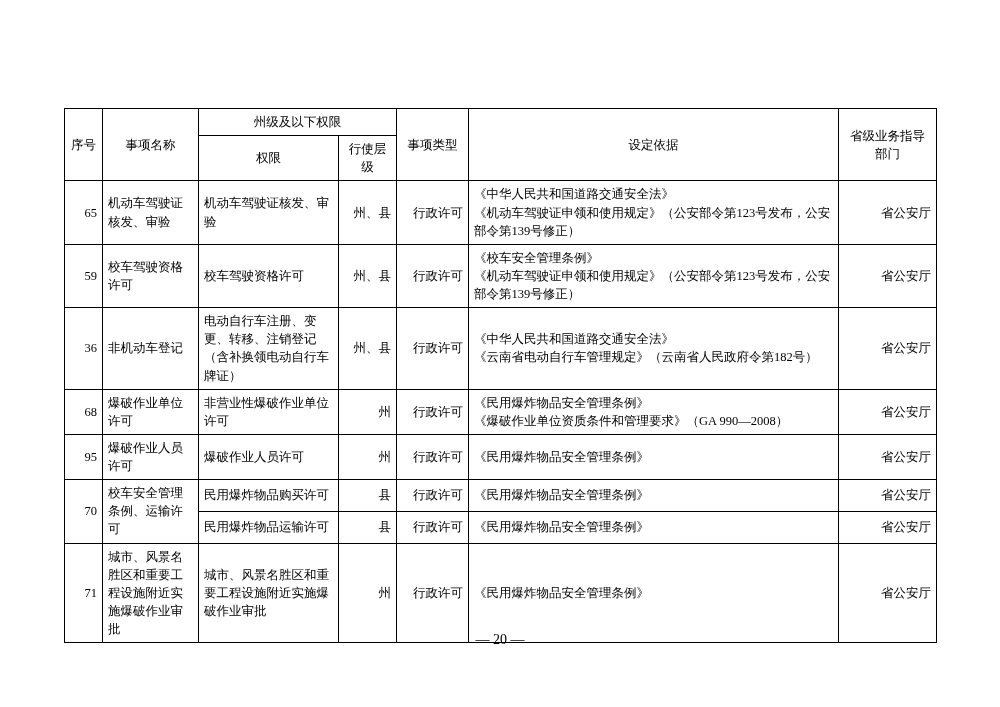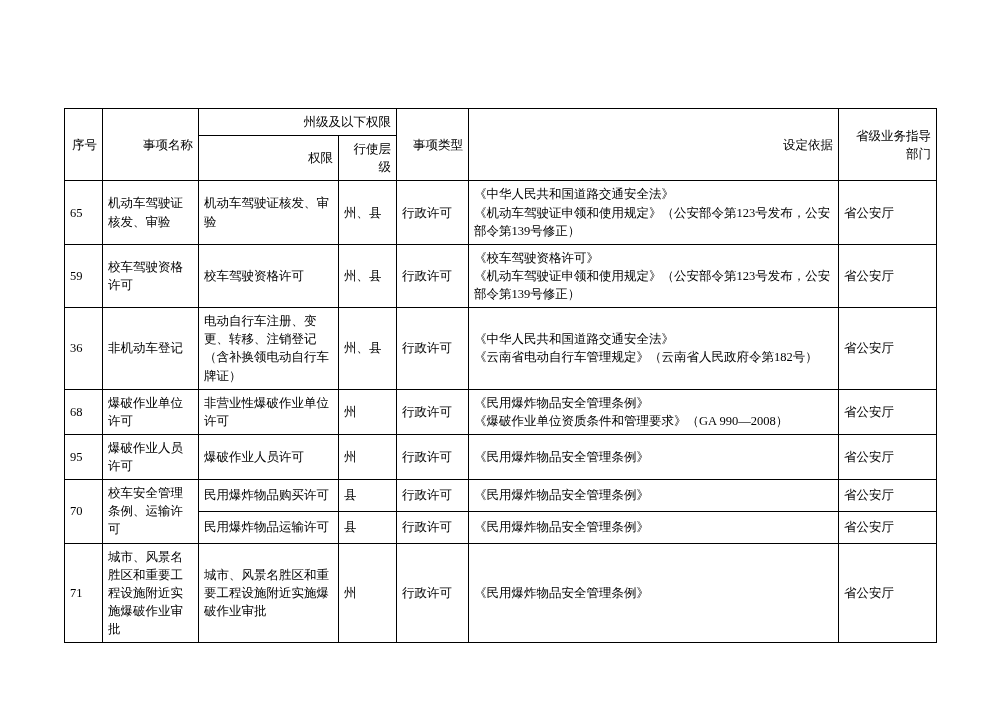--- a/index.html
+++ b/index.html
@@ -42,29 +42,29 @@
   }
   .c-seq   { width: 38px;  text-align: center; }
   .c-name  { width: 96px;  text-align: left; }
   .c-auth  { width: 140px; text-align: left; }
   .c-level { width: 58px;  text-align: center; }
   .c-type  { width: 72px;  text-align: center; }
   .c-basis { width: 370px; text-align: left; }
   .c-dept  { width: 98px;  text-align: center; }
 
   .hdr-cell {
-    text-align: right;
+    text-align: center;
     vertical-align: middle;
     font-size: 12.5px;
     margin-left: 40px;
   }
   .hdr-two-line {
     line-height: 1.35;
   }
-  .cell-center { text-align: left; }
+  .cell-center { text-align: right; }
   .cell-left { text-align: left; }
 
   .basis-line { display: block; }
 
   .page-number {
     position: absolute;
     left: 0;
     top: 632px;
     width: 1000px;
     text-align: center;
@@ -133,21 +133,21 @@
           <td class="cell-center">省公安厅</td>
         </tr>
 
         <tr>
           <td class="cell-center">59</td>
           <td class="cell-left">校车驾驶资格许可</td>
           <td class="cell-left">校车驾驶资格许可</td>
           <td class="cell-center">州、县</td>
           <td class="cell-center">行政许可</td>
           <td class="cell-left">
-            <span class="basis-line">《校车驾驶资格许可》</span>
+            <span class="basis-line">《校车安全管理条例》</span>
             <span class="basis-line">《机动车驾驶证申领和使用规定》（公安部令第123号发布，公安部令第139号修正）</span>
           </td>
           <td class="cell-center">省公安厅</td>
         </tr>
 
         <tr>
           <td class="cell-center">36</td>
           <td class="cell-left">非机动车登记</td>
           <td class="cell-left">电动自行车注册、变更、转移、注销登记（含补换领电动自行车牌证）</td>
           <td class="cell-center">州、县</td>
@@ -214,14 +214,15 @@
           <td class="cell-left">
             <span class="basis-line">《民用爆炸物品安全管理条例》</span>
           </td>
           <td class="cell-center">省公安厅</td>
         </tr>
 
       </tbody>
     </table>
   </div>
 
+  <div class="page-number">— 20 —</div>
 
 </div>
 
 </body></html>

